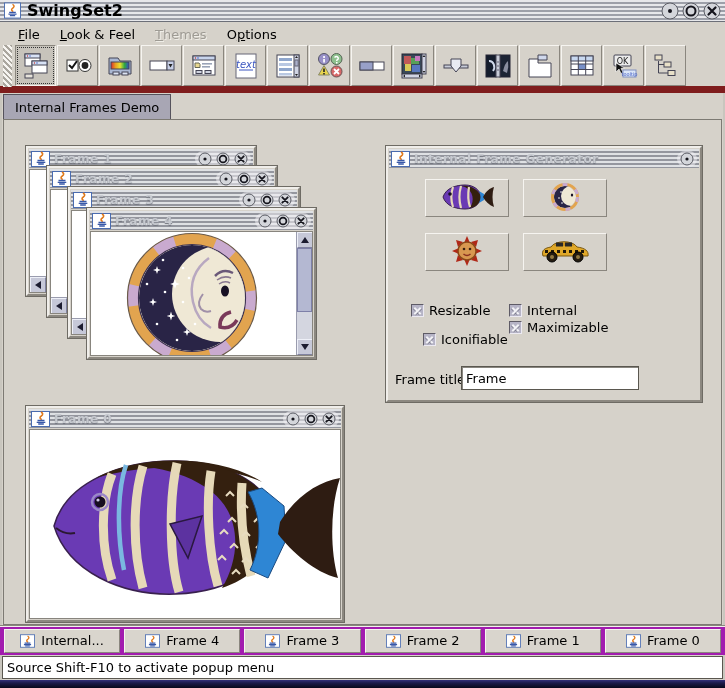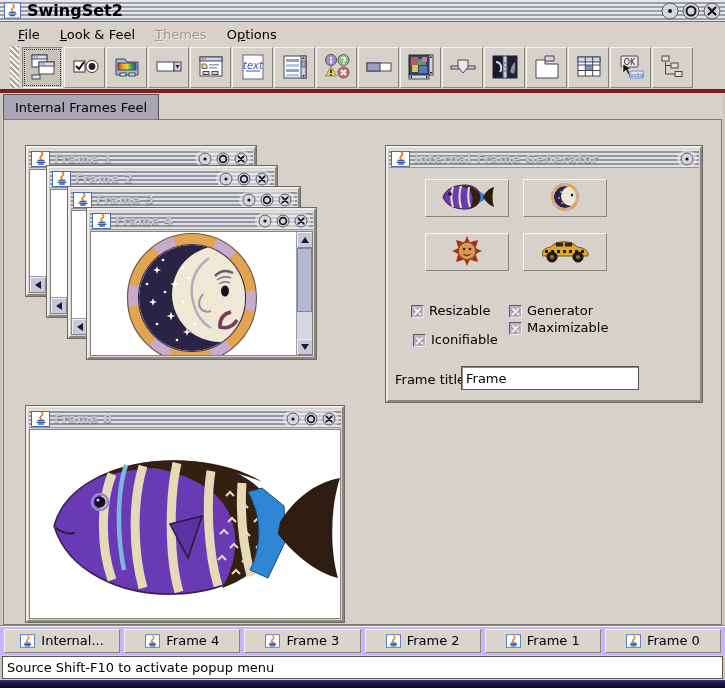--- a/index.html
+++ b/index.html
@@ -19,21 +19,21 @@
   .wm-btn svg { display:block; }
 
   
   .menubar { position:absolute; left:0; top:22px; width:725px; height:25px; background:#d6d2ca;
     border-bottom:1px solid #a09d96; display:flex; align-items:center; padding-left:10px; gap:4px; }
   .menu-item { padding:2px 8px; cursor:default; }
   .menu-item.disabled { color:#9e9b94; text-shadow:1px 1px 0 #f0eee8; }
 
   
   .toolbar { position:absolute; left:0; top:45px; width:725px; height:48px; background:#d6d2ca;
-    border-bottom:4px solid #7f1d1d; display:flex; align-items:center; padding-left:10px; }
+    border-bottom:7px solid #7f1d1d; display:flex; align-items:center; padding-left:3px; }
   .tb-handle { width:9px; height:42px; margin-right:3px;
     background:repeating-linear-gradient(45deg,#f6f4f0 0 2px,#aaa69e 2px 4px); }
   .tb-btn { width:41px; height:41px; margin-right:1px; background:#d6d2ca; flex:0 0 auto;
     border:1px solid; border-color:#f6f4f0 #8a867e #8a867e #f6f4f0;
     display:flex; align-items:center; justify-content:center; cursor:pointer; }
   .tb-btn.selected { background:#c7c3bb; border-color:#8a867e #f6f4f0 #f6f4f0 #8a867e;
     outline:1px dotted #333; outline-offset:-3px; }
   .tb-btn svg { display:block; }
 
   
@@ -79,34 +79,34 @@
   .sb-fill { flex:1; }
   .tri-left  { width:0; height:0; border-top:4px solid transparent; border-bottom:4px solid transparent; border-right:6px solid #1c1c30; }
   .tri-up    { width:0; height:0; border-left:4px solid transparent; border-right:4px solid transparent; border-bottom:6px solid #1c1c30; }
   .tri-down  { width:0; height:0; border-left:4px solid transparent; border-right:4px solid transparent; border-top:6px solid #1c1c30; }
 
   
   .gen-body { flex:1; position:relative; background:#d6d2ca; margin-top:1px; }
   .gen-btn { position:absolute; width:84px; height:38px; background:#d6d2ca;
     border:1px solid; border-color:#f6f4f0 #8a867e #8a867e #f6f4f0;
     display:flex; align-items:center; justify-content:center; cursor:pointer; }
-  .cb-row { position:absolute; display:flex; align-items:flex-end; gap:5px; cursor:pointer; }
+  .cb-row { position:absolute; display:flex; align-items:center; gap:5px; cursor:pointer; }
   .cb-box { width:13px; height:13px; background:#b6b4c6; position:relative; flex:0 0 auto;
     border:1px solid; border-color:#5e5b66 #eceaf2 #eceaf2 #5e5b66; }
   .cb-box::before, .cb-box::after { content:""; position:absolute; left:1px; top:5px;
     width:9px; height:2px; background:#f2f2f6; box-shadow:0 1px 0 rgba(80,80,100,.45); }
   .cb-box::before { transform:rotate(45deg); }
   .cb-box::after  { transform:rotate(-45deg); }
   .gen-field-label { position:absolute; left:6px; top:203px; }
   .gen-field { position:absolute; left:72px; top:197px; width:178px; height:24px;
     background:#fff; border:1px solid #5a574f; box-shadow:inset 1px 1px 0 #8a8780;
     font-family:"DejaVu Sans", sans-serif; font-size:13px; padding:0 4px; }
 
   
-  .taskbar { position:absolute; left:0; top:625px; width:725px; height:30px; background:#c4b5fd;
+  .taskbar { position:absolute; left:0; top:625px; width:725px; height:30px; background:#a21caf;
     border-top:1px solid #8a867e; box-shadow:inset 0 1px 0 #f4f2ee;
     display:flex; align-items:center; gap:4px; padding:0 4px; }
   .task-btn { flex:1; height:24px; background:#d9d5cd; cursor:pointer;
     border:1px solid; border-color:#f6f4f0 #8a867e #8a867e #f6f4f0;
     display:flex; align-items:center; justify-content:center; gap:6px; font-size:13px; }
 
   
   .statusbar { position:absolute; left:2px; top:656px; width:721px; height:23px; background:#fff;
     border:1px solid #5a574f; display:flex; align-items:center; padding-left:4px; }
   .bottom-edge { position:absolute; left:0; top:680px; width:725px; height:8px;
@@ -370,21 +370,21 @@
         <path d="M7.5 10 V22 H17 M7.5 13.5 H13" stroke="#445" fill="none"></path>
         <rect x="4" y="4" width="7" height="5" fill="#e8e0c8" stroke="#445"></rect>
         <rect x="13" y="11" width="7" height="5" fill="#e8e0c8" stroke="#445"></rect>
         <rect x="17" y="19.5" width="7" height="5" fill="#e8e0c8" stroke="#445"></rect>
       </svg>
         </span>
     </span>
   </div>
 
   <div class="tabs">
-    <span class="tab selected">Internal Frames Feel</span>
+    <span class="tab selected">Internal Frames Demo</span>
   </div>
 
   <div class="content">
 
     <div class="iframe" style="left:22px;top:26px;width:230px;height:150px;z-index:1">
       <div class="if-titlebar">
         <span class="cup-btn">
             <svg width="16" height="15" viewBox="1 1 16 15">
               <use href="#cup"></use>
             </svg>
@@ -747,23 +747,23 @@
                 <circle cx="41" cy="21" r="2" fill="#907840"></circle>
           </svg></span>
         </span>
 
         <span class="cb-row" style="left:22px;top:134px">
           <span class="cb-box"></span>
           <span>Resizable</span>
         </span>
         <span class="cb-row" style="left:120px;top:134px">
           <span class="cb-box"></span>
-          <span>Generator</span>
-        </span>
-        <span class="cb-row" style="left:24px;top:163px">
+          <span>Internal</span>
+        </span>
+        <span class="cb-row" style="left:34px;top:163px">
           <span class="cb-box"></span>
           <span>Iconifiable</span>
         </span>
         <span class="cb-row" style="left:120px;top:151px">
           <span class="cb-box"></span>
           <span>Maximizable</span>
         </span>
 
         <span class="gen-field-label">Frame title:</span>
         <input class="gen-field" value="Frame" style="">

